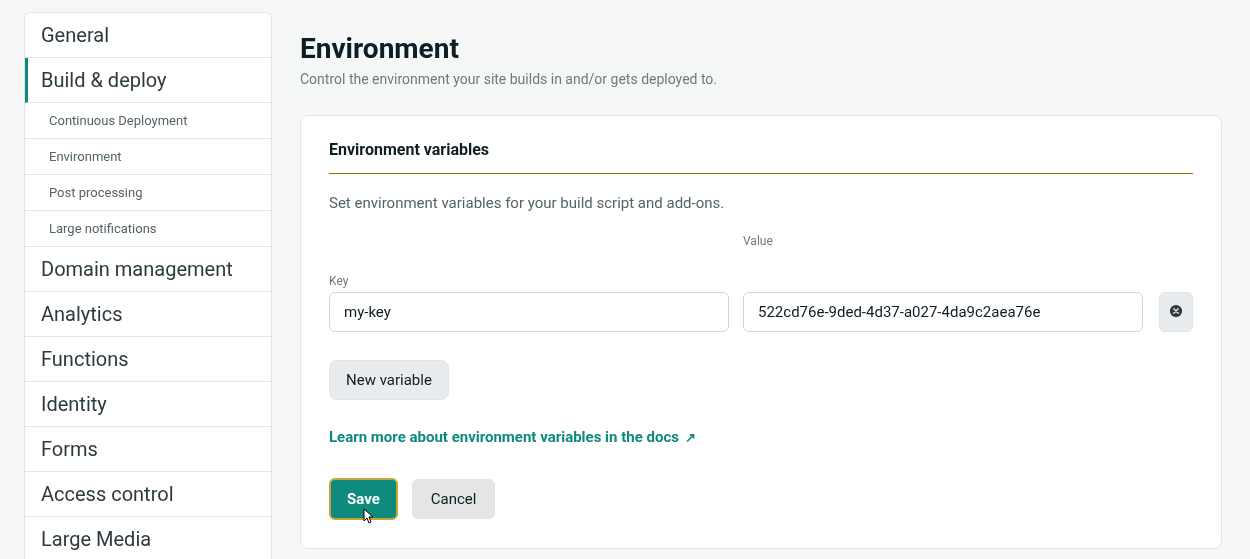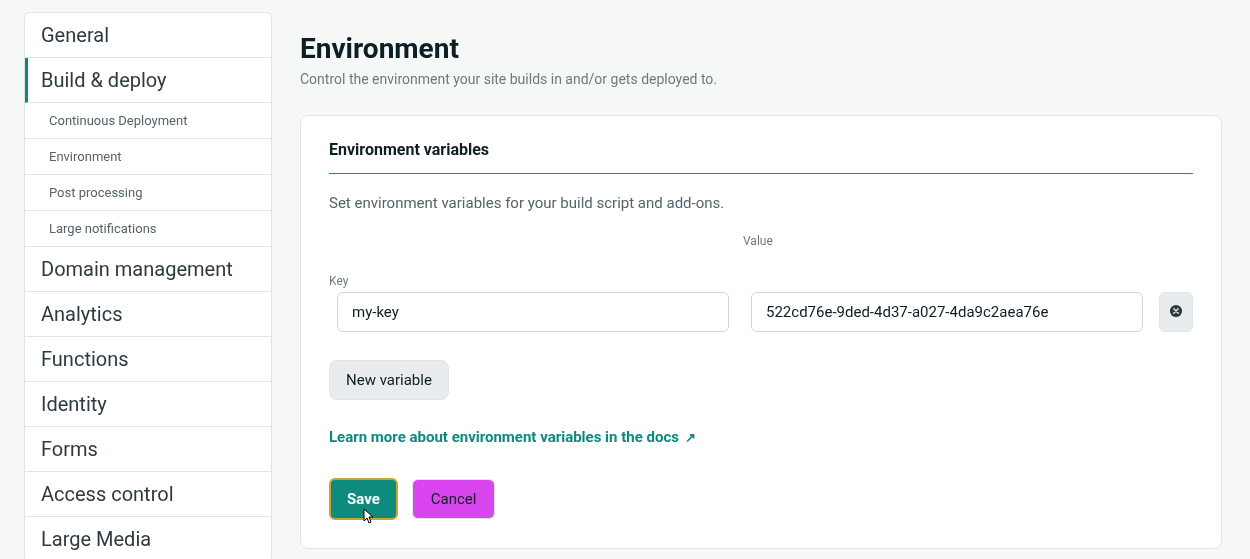--- a/index.html
+++ b/index.html
@@ -91,21 +91,20 @@
       margin-bottom: 4px;
     }
     .field-input {
       height: 40px;
       border: 1px solid #d0d6d9;
       border-radius: 6px;
       padding: 0 14px;
       font-size: 15px;
       color: #0e1e25;
       font-family: inherit;
-      margin-left: 8px;
     }
     .remove-btn {
       width: 34px;
       height: 40px;
       background: #e9ecee;
       border: 1px solid #e1e5e8;
       border-radius: 6px;
       display: flex;
       align-items: center;
       justify-content: center;
@@ -147,21 +146,21 @@
       border: 2px solid #c9a43a;
       border-radius: 6px;
       padding: 10px 16px;
       font-size: 15px;
       font-weight: 700;
       cursor: pointer;
       font-family: inherit;
       position: relative;
     }
     .cancel-btn {
-      background: #d946ef;
+      background: #e5e5e5;
       border: 1px solid #e1e5e8;
       border-radius: 6px;
       padding: 10px 18px;
       font-size: 15px;
       color: #0e1e25;
       cursor: pointer;
       font-family: inherit;
       text-align: right;
     }
     .cursor {

